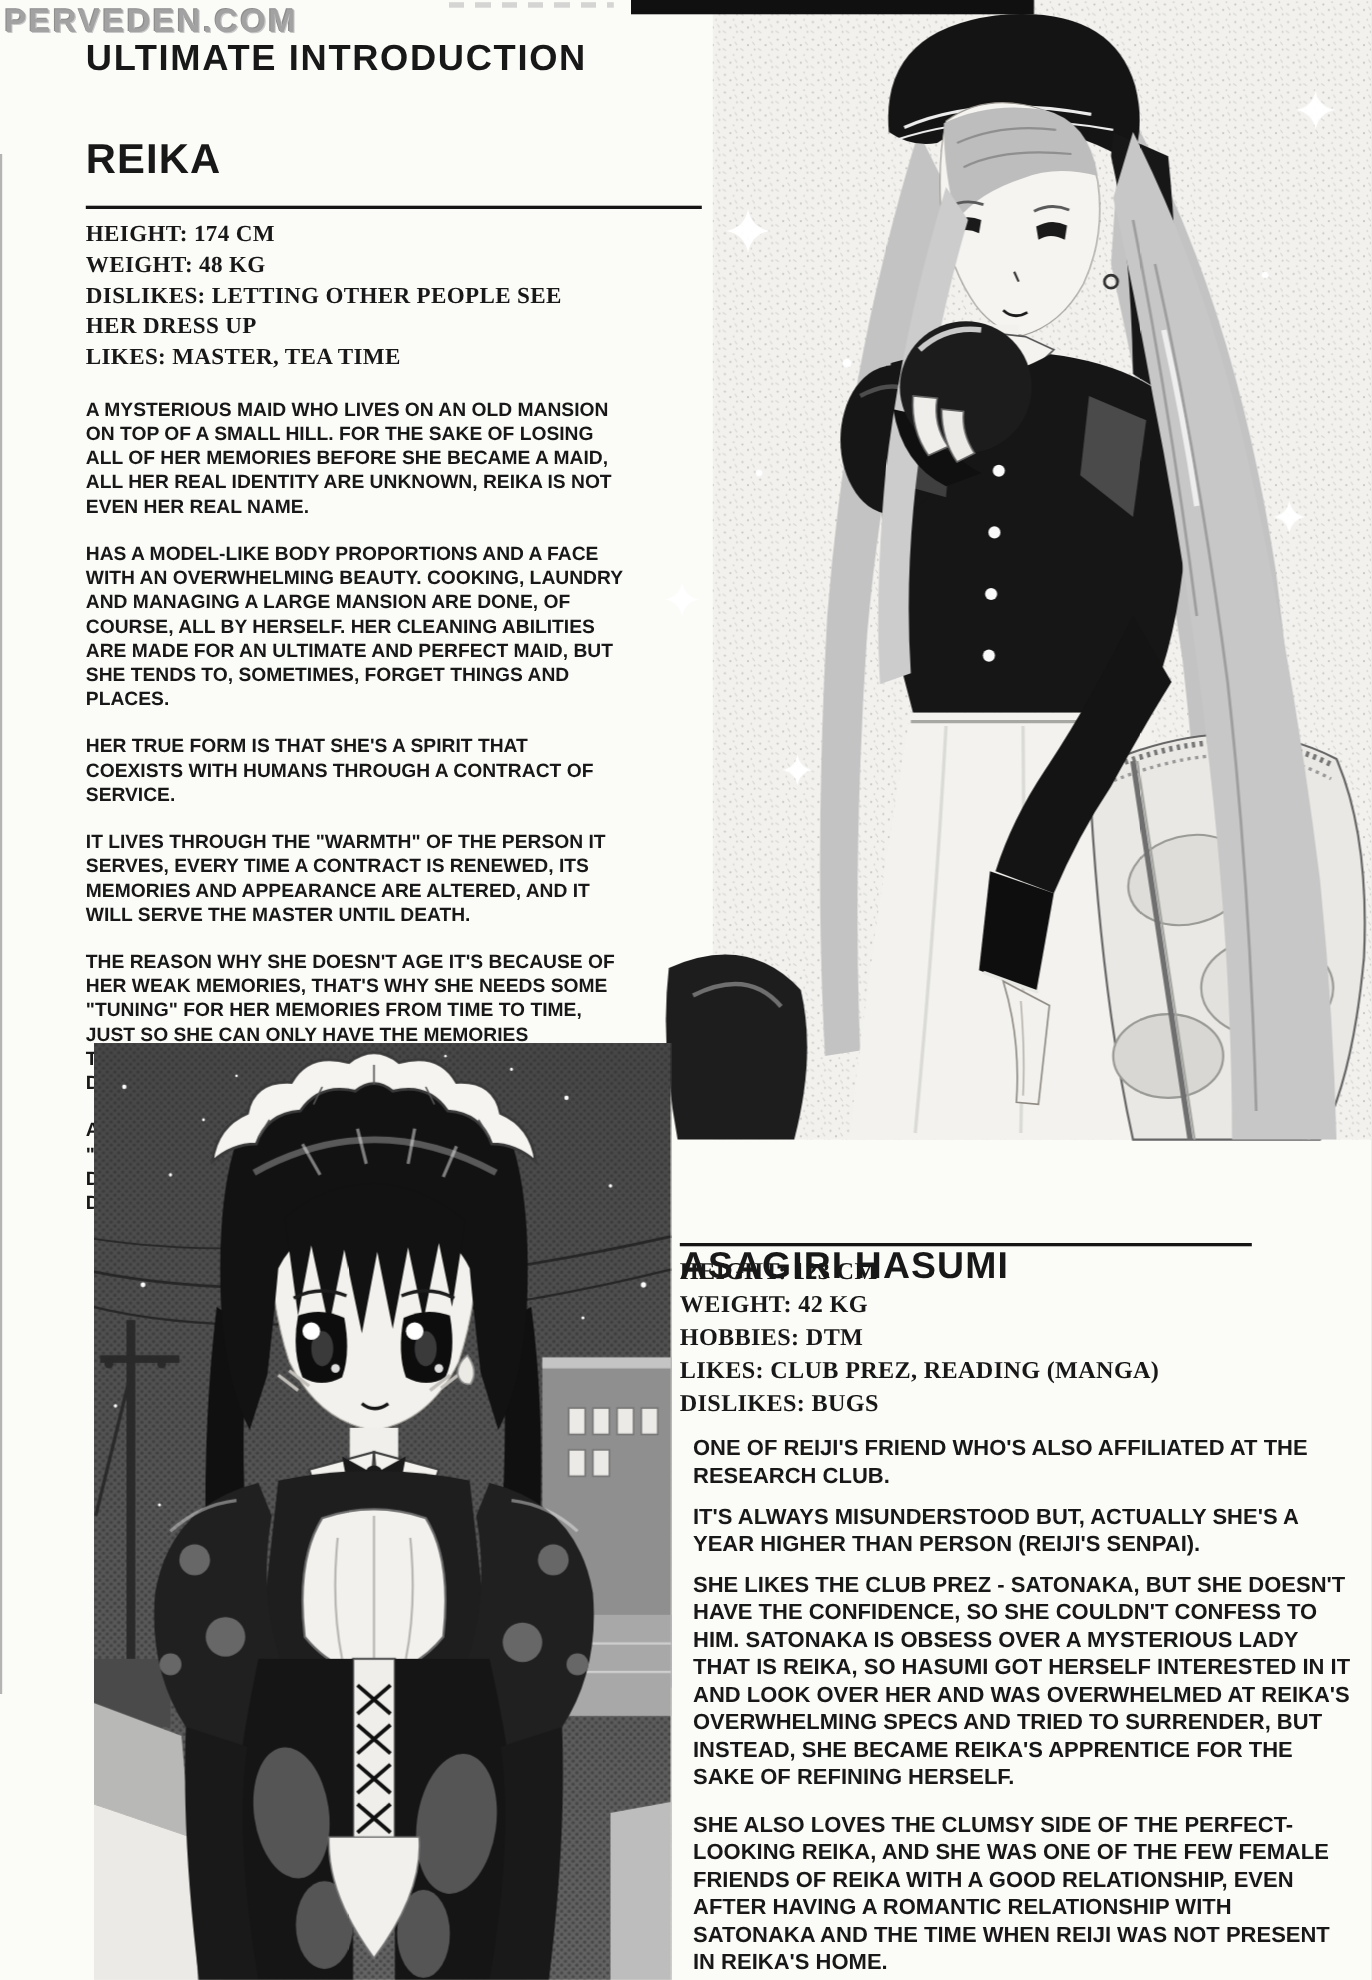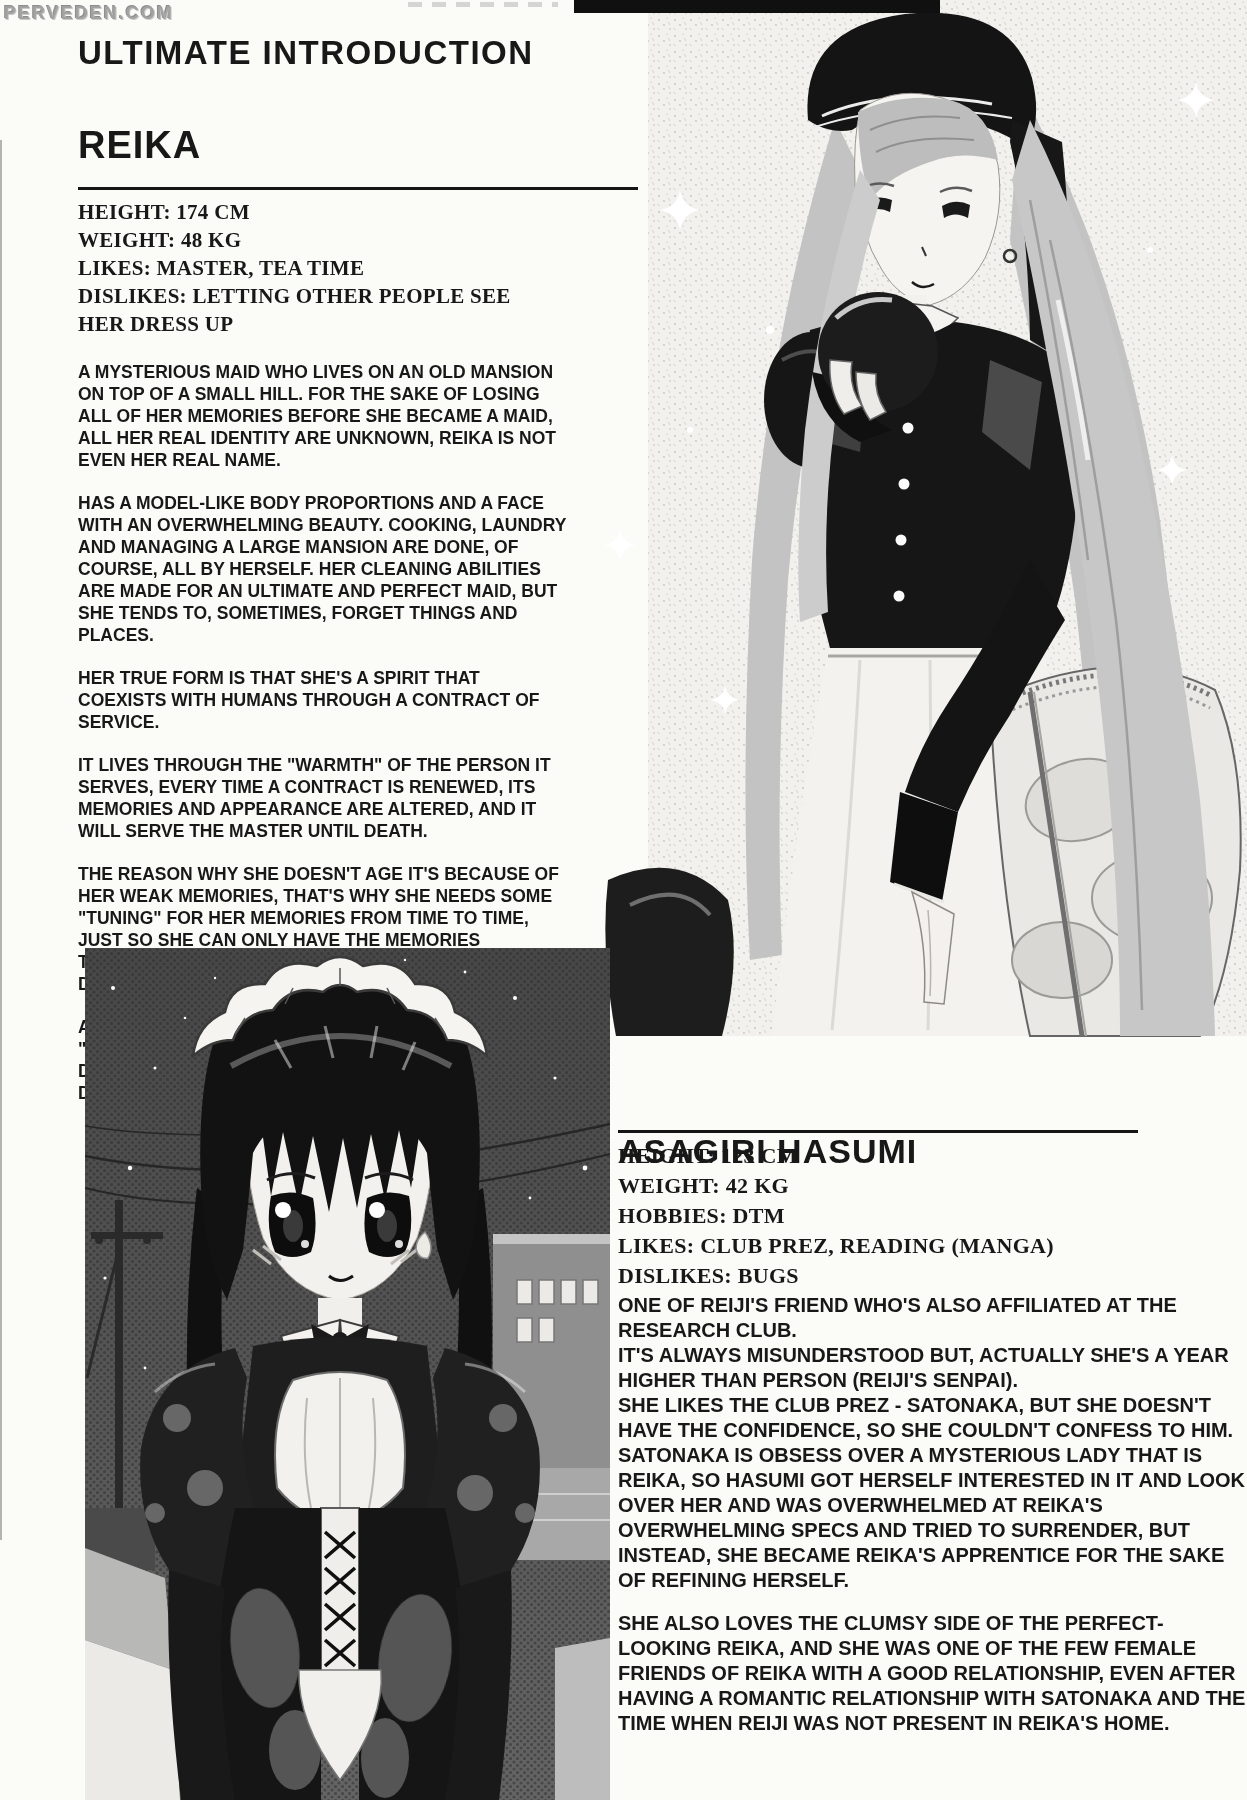--- a/index.html
+++ b/index.html
@@ -1,34 +1,34 @@
 <!DOCTYPE html>
 <html><head>
 <meta charset="utf-8">
 <style>
   html,body{margin:0;padding:0;background:#dcdcdc;}
   .page{position:relative;width:1247px;height:1800px;background:#fbfbf8;overflow:hidden;
         font-family:"Liberation Sans",sans-serif;color:#181818;}
   .comic{font-weight:bold;}
-  .watermark{position:absolute;left:4px;top:3px;font-size:18px;font-weight:bold;
+  .watermark{position:absolute;left:4px;top:3px;font-size:30px;font-weight:bold;
              letter-spacing:2px;color:#a2a2a2;text-shadow:1px 1px 0 #c9c9c9,-1px -1px 0 #8d8d8d;text-align:right;}
   .page-title{position:absolute;left:78px;top:34px;font-size:33px;letter-spacing:1.5px;}
   .char-name-reika{position:absolute;left:78px;top:124px;font-size:38px;letter-spacing:1px;}
   .rule{position:absolute;height:3px;background:#151515;}
   .rule-reika{left:78px;top:187px;width:560px;}
   .stats{position:absolute;font-weight:bold;letter-spacing:.3px;font-family:Liberation Serif, serif;}
   .stats-reika{left:78px;top:198px;width:480px;font-size:21px;line-height:28px;}
   .stats div{white-space:normal;}
   .paras-reika{position:absolute;left:78px;top:361px;width:494px;font-size:17.5px;line-height:22px;}
   .paras-reika p{margin:0 0 21px 0;}
   .char-name-hasumi{position:absolute;left:618px;top:1132px;font-size:34px;letter-spacing:1px;}
   .rule-hasumi{left:618px;top:1130px;width:520px;}
   .stats-hasumi{left:618px;top:1141px;width:610px;font-size:22px;line-height:30px;}
   .paras-hasumi{position:absolute;left:618px;top:1293px;width:628px;font-size:20px;line-height:25px;}
-  .paras-hasumi p{margin:0;}
+  .paras-hasumi p{margin:12px;}
   .paras-hasumi p.gap{margin-top:18px;}
   .illo{position:absolute;}
   .illo svg{display:block;width:100%;height:100%;}
   .scanline{position:absolute;left:0;top:140px;width:2px;height:1400px;background:#4a4a4a;opacity:.4;}
   .topdashes{position:absolute;left:408px;top:2px;width:150px;height:5px;opacity:.55;
     background:repeating-linear-gradient(90deg,#b5b5b5 0 14px,transparent 14px 24px);}
 </style>
 </head>
 <body>
 
@@ -39,22 +39,22 @@
   <div class="scanline"></div>
 
   <div class="page-title comic">ULTIMATE INTRODUCTION</div>
 
   <div class="char-name-reika comic">REIKA</div>
   <div class="rule rule-reika"></div>
 
   <div class="stats stats-reika comic">
     <div>HEIGHT: 174 CM</div>
     <div>WEIGHT: 48 KG</div>
+    <div>DISLIKES: LETTING OTHER PEOPLE SEE HER DRESS UP</div>
     <div>LIKES: MASTER, TEA TIME</div>
-    <div>DISLIKES: LETTING OTHER PEOPLE SEE HER DRESS UP</div>
   </div>
 
   <div class="paras-reika comic">
     <p>A MYSTERIOUS MAID WHO LIVES ON AN OLD MANSION ON TOP OF A SMALL HILL. FOR THE SAKE OF LOSING ALL OF HER MEMORIES BEFORE SHE BECAME A MAID, ALL HER REAL IDENTITY ARE UNKNOWN, REIKA IS NOT EVEN HER REAL NAME.</p>
     <p>HAS A MODEL-LIKE BODY PROPORTIONS AND A FACE WITH AN OVERWHELMING BEAUTY. COOKING, LAUNDRY AND MANAGING A LARGE MANSION ARE DONE, OF COURSE, ALL BY HERSELF. HER CLEANING ABILITIES ARE MADE FOR AN ULTIMATE AND PERFECT MAID, BUT SHE TENDS TO, SOMETIMES, FORGET THINGS AND PLACES.</p>
     <p>HER TRUE FORM IS THAT SHE'S A SPIRIT THAT COEXISTS WITH HUMANS THROUGH A CONTRACT OF SERVICE.</p>
     <p>IT LIVES THROUGH THE "WARMTH" OF THE PERSON IT SERVES, EVERY TIME A CONTRACT IS RENEWED, ITS MEMORIES AND APPEARANCE ARE ALTERED, AND IT WILL SERVE THE MASTER UNTIL DEATH.</p>
     <p>THE REASON WHY SHE DOESN'T AGE IT'S BECAUSE OF HER WEAK MEMORIES,  THAT'S WHY SHE NEEDS SOME "TUNING" FOR HER MEMORIES FROM TIME TO TIME, JUST SO SHE CAN ONLY HAVE THE MEMORIES TOGETHER WITH HER MASTER, ASIDE FROM THAT SHE DOESN'T RECALL ANYTHING.</p>
     <p>AT THE TIME OF RENEWING A CONTRACT OR AFTER "TUNING", HER BODY FUNCTION WILL TEMPORARILY DISAPPEAR. A SECOND PERSONALITY WILL EMERGE DURING THOSE CASES, WHICH IS KEPT IN SECRET.</p>
   </div>

